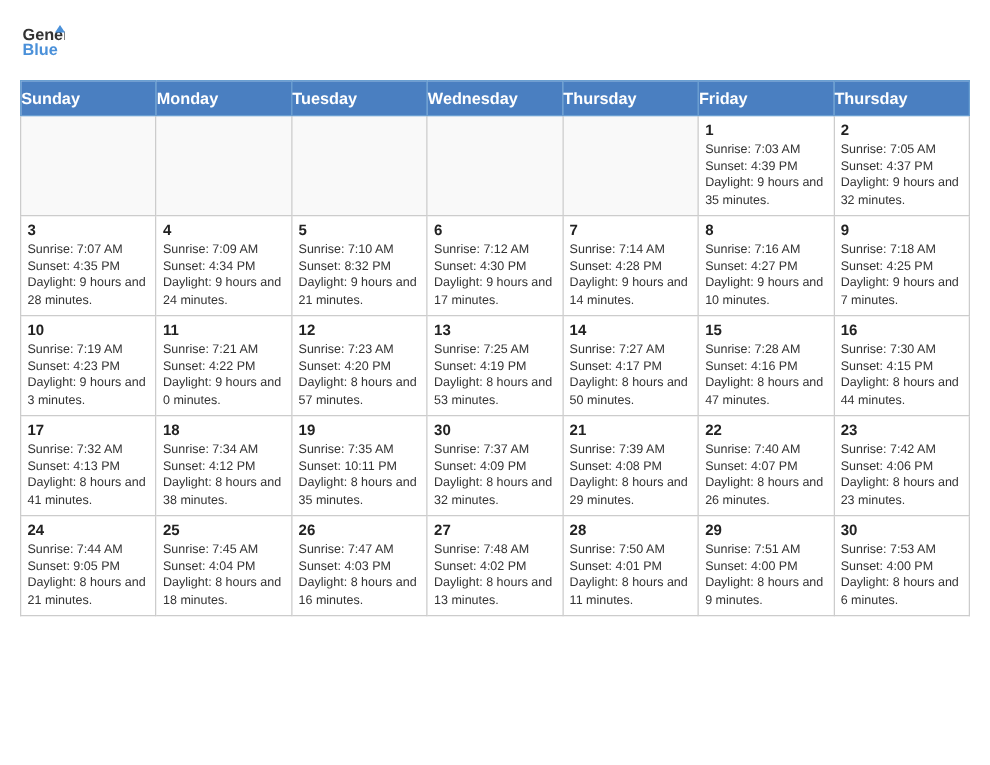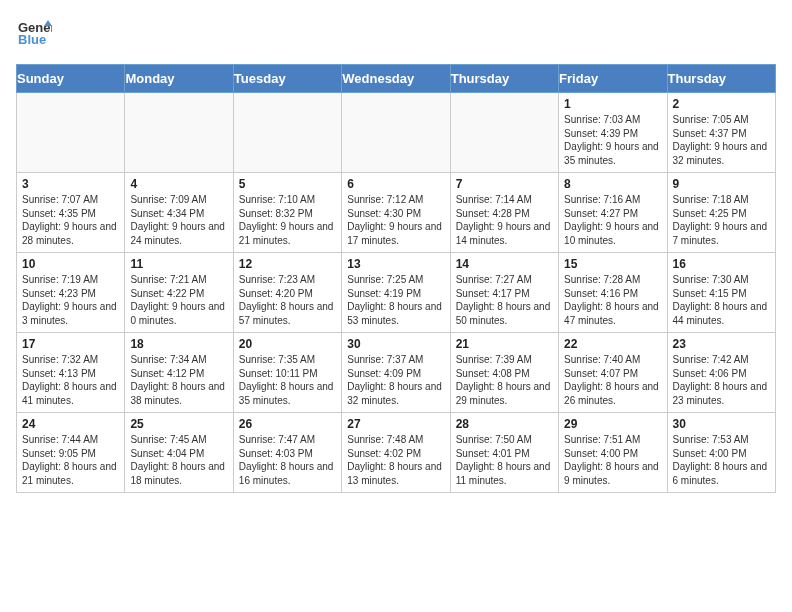--- a/index.html
+++ b/index.html
@@ -215,21 +215,21 @@
 Sunset: 4:13 PM
 Daylight: 8 hours and 41 minutes.</div>
         </td>
         <td>
           <span class="day-num">18</span>
           <div class="day-info">Sunrise: 7:34 AM
 Sunset: 4:12 PM
 Daylight: 8 hours and 38 minutes.</div>
         </td>
         <td>
-          <span class="day-num">20</span>
+          <span class="day-num">19</span>
           <div class="day-info">Sunrise: 7:35 AM
 Sunset: 10:11 PM
 Daylight: 8 hours and 35 minutes.</div>
         </td>
         <td>
           <span class="day-num">30</span>
           <div class="day-info">Sunrise: 7:37 AM
 Sunset: 4:09 PM
 Daylight: 8 hours and 32 minutes.</div>
         </td>

